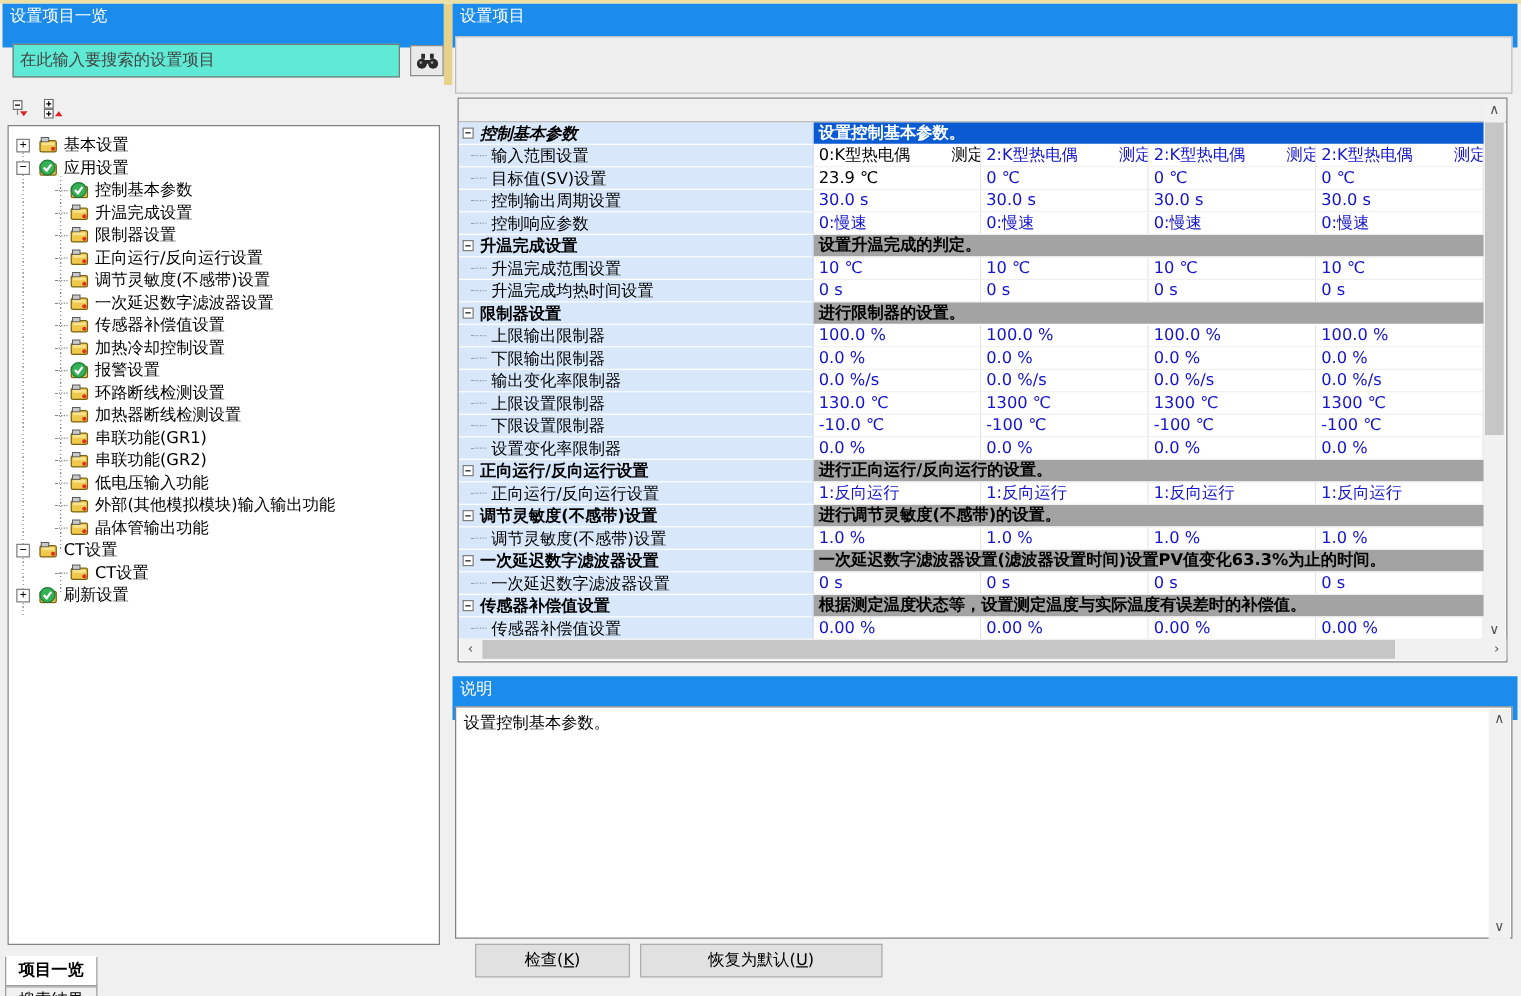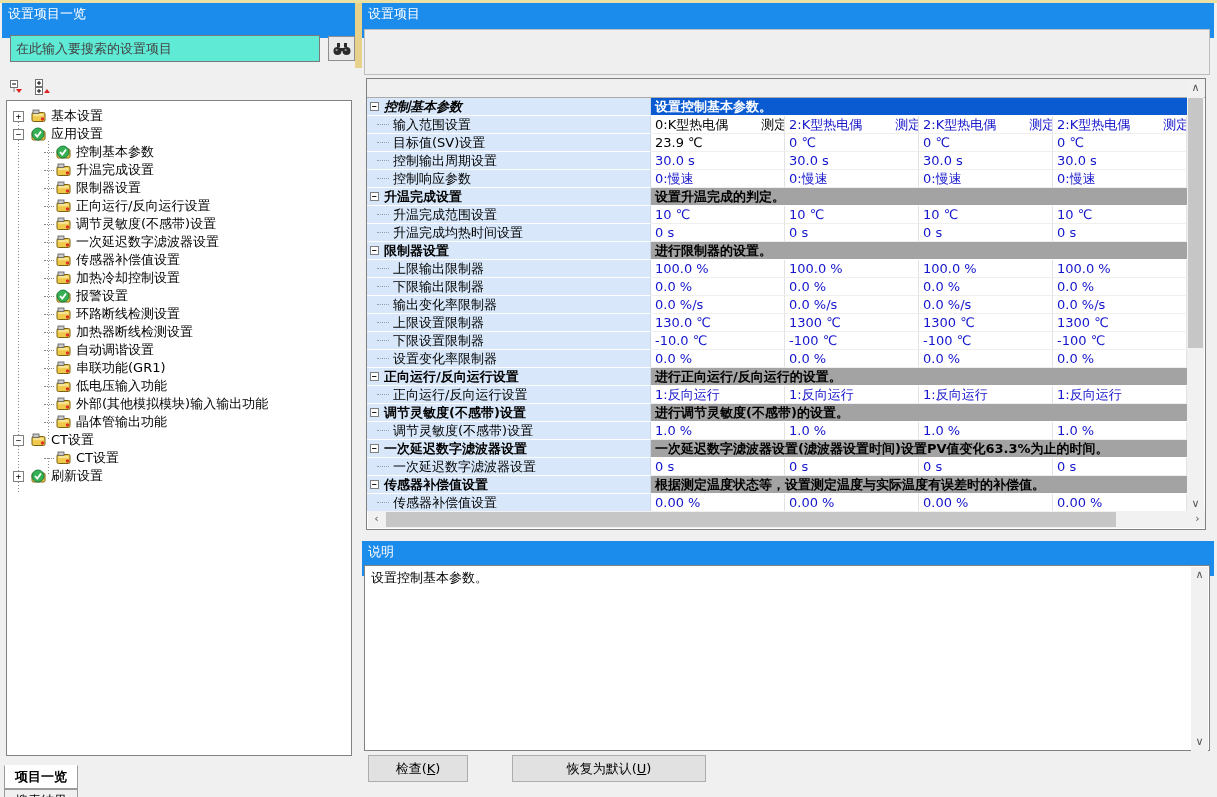--- a/index.html
+++ b/index.html
@@ -75,21 +75,21 @@
 
   .desc-bar { position:absolute; left:0; top:538px; width:852px; }
   .desc-box { position:absolute; left:2px; top:562px; width:846px; height:186px; background:#FFF;
     border:1px solid #828282; font-size:13px; padding:3px 6px; }
   .dscroll { position:absolute; right:1px; top:1px; width:17px; height:184px; background:#F1F1F1; }
 
   .btn-row { position:absolute; left:0; top:752px; width:852px; height:28px; }
   .btn { position:absolute; top:0; height:27px; background:#E1E1E1; border:1px solid #ADADAD;
     font-size:13px; text-align:center; line-height:25px; color:#000; font-family:inherit; }
   .btn u { text-decoration:underline; }
-  #btn-check { left:6px; width:100px; }
+  #btn-check { left:18px; width:124px; }
   #btn-default { left:150px; width:194px; }
 
   svg { display:block; }
 </style>
 </head>
 <body>
 
 <div class="gold-top"></div>
 <div class="splitter">
     <div class="gold"></div>
@@ -298,33 +298,33 @@
         <div class="tree-row l1">
           <span class="stub"></span>
           <span class="ticon">
             <svg width="15" height="14" viewBox="0 0 15 14">
               <rect x="1" y="3.5" width="13" height="9" rx="1.5" fill="#EFC94C" stroke="#7A6210"></rect>
               <rect x="2" y="1" width="6" height="3.5" fill="#C9C9C9" stroke="#5A5A5A" stroke-width="0.8"></rect>
               <rect x="2.5" y="5" width="10" height="2.2" fill="#F8E391"></rect>
               <circle cx="11.5" cy="10" r="1.7" fill="#E03020"></circle>
             </svg>
           </span>
-          <span class="tree-label">自动调谐设置</span>
-        </div>
-        <div class="tree-row l1">
-          <span class="stub"></span>
-          <span class="ticon">
-            <svg width="15" height="14" viewBox="0 0 15 14">
-              <rect x="1" y="3.5" width="13" height="9" rx="1.5" fill="#EFC94C" stroke="#7A6210"></rect>
-              <rect x="2" y="1" width="6" height="3.5" fill="#C9C9C9" stroke="#5A5A5A" stroke-width="0.8"></rect>
-              <rect x="2.5" y="5" width="10" height="2.2" fill="#F8E391"></rect>
-              <circle cx="11.5" cy="10" r="1.7" fill="#E03020"></circle>
-            </svg>
-          </span>
           <span class="tree-label">串联功能(GR1)</span>
+        </div>
+        <div class="tree-row l1">
+          <span class="stub"></span>
+          <span class="ticon">
+            <svg width="15" height="14" viewBox="0 0 15 14">
+              <rect x="1" y="3.5" width="13" height="9" rx="1.5" fill="#EFC94C" stroke="#7A6210"></rect>
+              <rect x="2" y="1" width="6" height="3.5" fill="#C9C9C9" stroke="#5A5A5A" stroke-width="0.8"></rect>
+              <rect x="2.5" y="5" width="10" height="2.2" fill="#F8E391"></rect>
+              <circle cx="11.5" cy="10" r="1.7" fill="#E03020"></circle>
+            </svg>
+          </span>
+          <span class="tree-label">串联功能(GR2)</span>
         </div>
         <div class="tree-row l1">
           <span class="stub"></span>
           <span class="ticon">
             <svg width="15" height="14" viewBox="0 0 15 14">
               <rect x="1" y="3.5" width="13" height="9" rx="1.5" fill="#EFC94C" stroke="#7A6210"></rect>
               <rect x="2" y="1" width="6" height="3.5" fill="#C9C9C9" stroke="#5A5A5A" stroke-width="0.8"></rect>
               <rect x="2.5" y="5" width="10" height="2.2" fill="#F8E391"></rect>
               <circle cx="11.5" cy="10" r="1.7" fill="#E03020"></circle>
             </svg>

